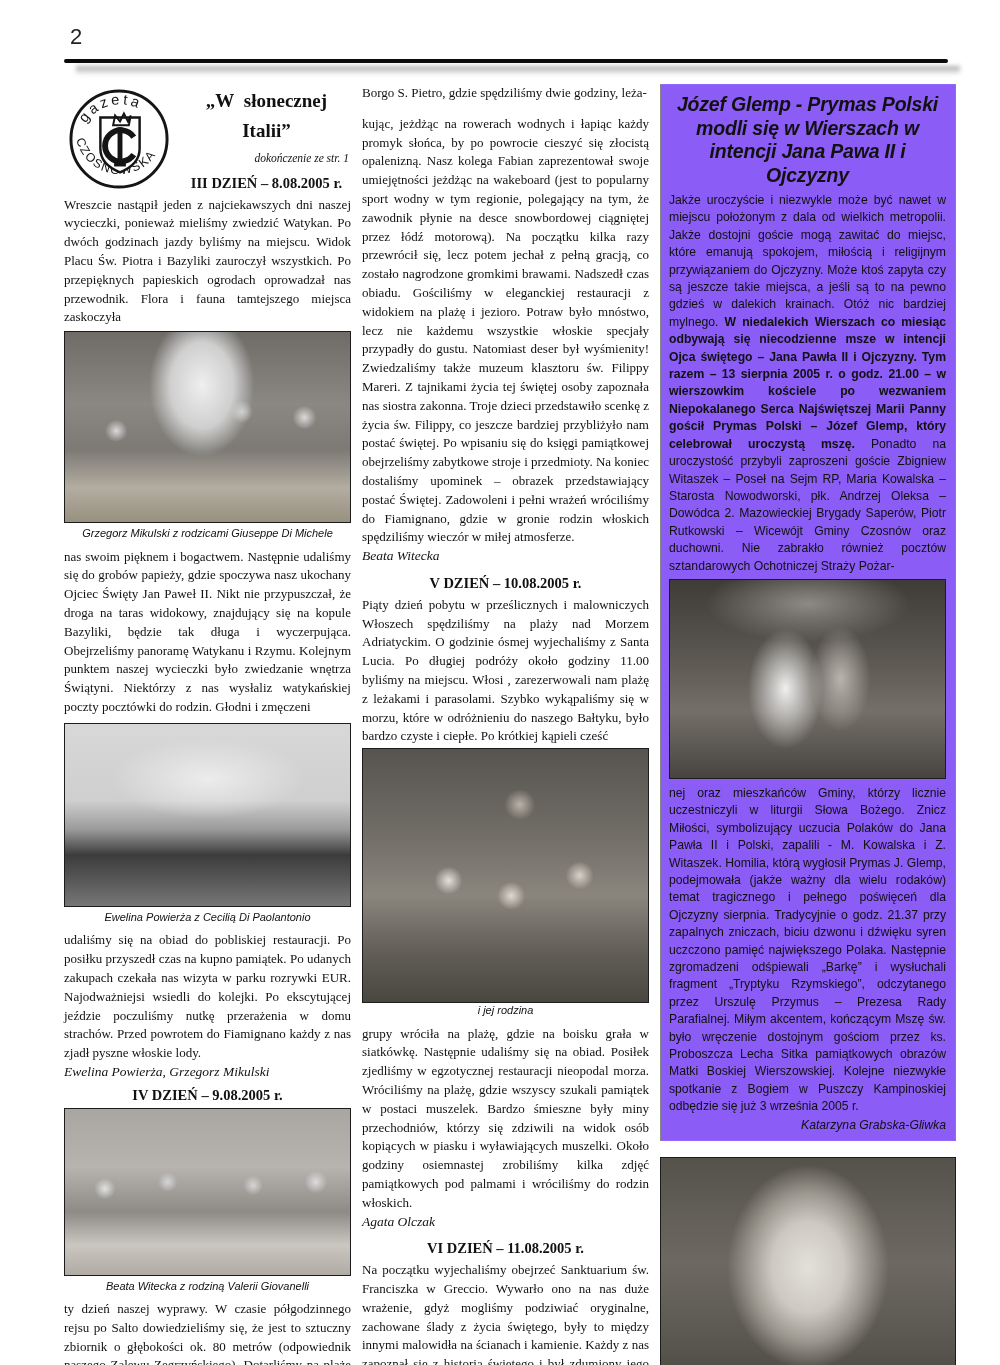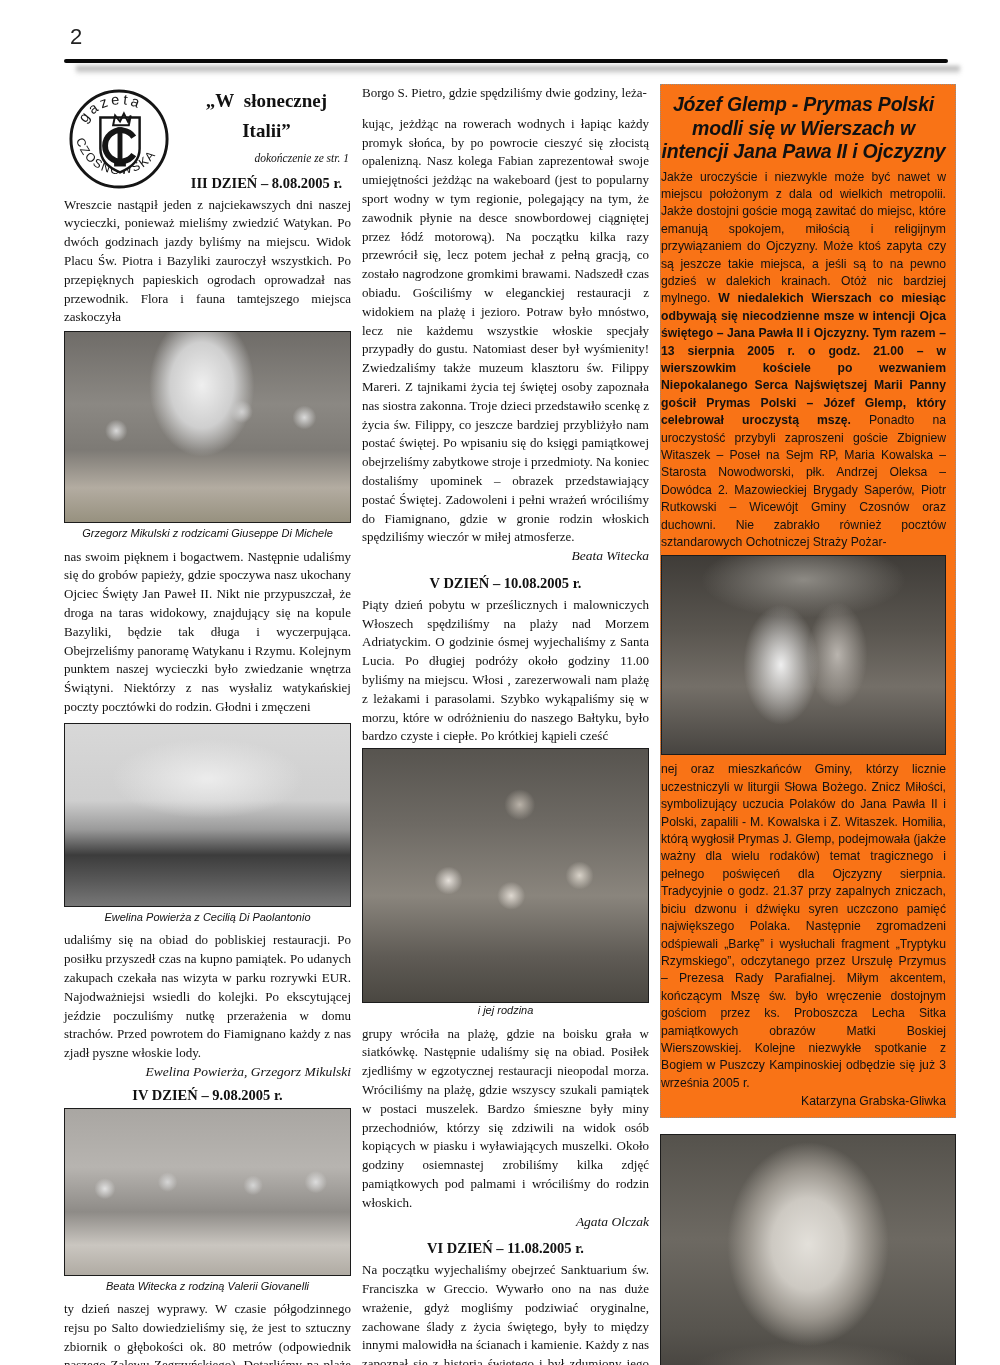--- a/index.html
+++ b/index.html
@@ -16,21 +16,21 @@
   .columns{position:absolute;top:84px;left:64px;width:894px;display:flex;gap:11px;}
   .col{width:287px;font-size:13px;line-height:18.8px;text-align:justify;}
   .col-right{width:296px;}
   p{margin:0 0 6px 0;}
   .p0{margin:0;}
   
   .logo-wrap{float:left;width:112px;height:102px;margin:2px 6px 2px 0;}
   .art-title{font-weight:bold;font-size:19px;line-height:30px;text-align:center;word-spacing:5px;margin-top:2px;}
   .cont-note{font-style:italic;font-size:11.5px;text-align:right;margin:3px 2px 6px 0;}
   .day-head{font-weight:bold;font-size:14.5px;text-align:center;margin:4px 0 3px 0;}
-  .sig{font-style:italic;text-align:right;font-size:13.5px;margin:0 0 4px 0;}
+  .sig{font-style:italic;font-size:13.5px;margin:0 0 4px 0;}
   
   .photo{border:1px solid #1c1c1c;width:100%;box-sizing:border-box;}
   .caption{font-family:Liberation Sans, sans-serif;font-style:italic;font-size:11px;
     line-height:14.5px;text-align:center;margin:3px 0 7px 0;}
   .photo1{height:192px;background:
     radial-gradient(ellipse 70px 95px at 48% 28%,#efefef 0%,#cfcfcf 45%,rgba(160,160,160,0) 75%),
     radial-gradient(circle 16px at 18% 52%,#d9d9d9 0%,rgba(150,150,150,0) 70%),
     radial-gradient(circle 16px at 44% 40%,#cccccc 0%,rgba(140,140,140,0) 70%),
     radial-gradient(circle 16px at 62% 42%,#d2d2d2 0%,rgba(140,140,140,0) 70%),
     radial-gradient(circle 17px at 84% 45%,#dadada 0%,rgba(140,140,140,0) 70%),
@@ -53,26 +53,26 @@
   .photo5{height:200px;background:
     radial-gradient(ellipse 50px 80px at 42% 55%,#efefef 0%,rgba(190,190,190,0) 75%),
     radial-gradient(ellipse 40px 70px at 62% 50%,#b9b4ae 0%,rgba(140,140,140,0) 75%),
     radial-gradient(ellipse 120px 45px at 50% 12%,#8d8a84 0%,rgba(90,90,90,0) 85%),
     linear-gradient(180deg,#3f3c38 0%,#5a5650 38%,#746f68 66%,#474440 100%);}
   .photo6{height:262px;background:
     radial-gradient(ellipse 95px 120px at 50% 42%,#e3e0da 0%,#cdc9c2 38%,#9b968e 62%,rgba(90,88,84,0) 85%),
     radial-gradient(ellipse 130px 30px at 50% 90%,#6b675f 0%,rgba(70,70,70,0) 90%),
     linear-gradient(180deg,#55524c 0%,#6d6962 40%,#57544e 75%,#3e3b37 100%);}
   
-  .glemp-box{border:1px dotted #8f8f8f;background:#f97316;padding:8px 9px 6px 0;
+  .glemp-box{border:1px dotted #8f8f8f;background:#8b5cf6;padding:8px 9px 6px 8px;
     font-family:"Liberation Sans",sans-serif;font-size:12.2px;line-height:17.4px;text-align:justify;}
   .g-title{font-weight:bold;font-style:italic;font-size:19.5px;line-height:23.5px;
     text-align:center;margin:0 0 5px 0;letter-spacing:-.2px;}
   .g-bold{font-weight:bold;}
-  .g-sign{text-align:right;font-size:12.2px;margin-top:1px;}
+  .g-sign{font-style:italic;text-align:right;font-size:12.2px;margin-top:1px;}
   .g-photo{margin:4px 0 6px 0;}
   .nativity{margin-top:16px;}
   .mid-gap{height:12px;}
   .cap2{margin-bottom:1px;}
   .capline{margin-top:0;}
 </style>
 </head>
 <body>
 
 <div class="sheet">

